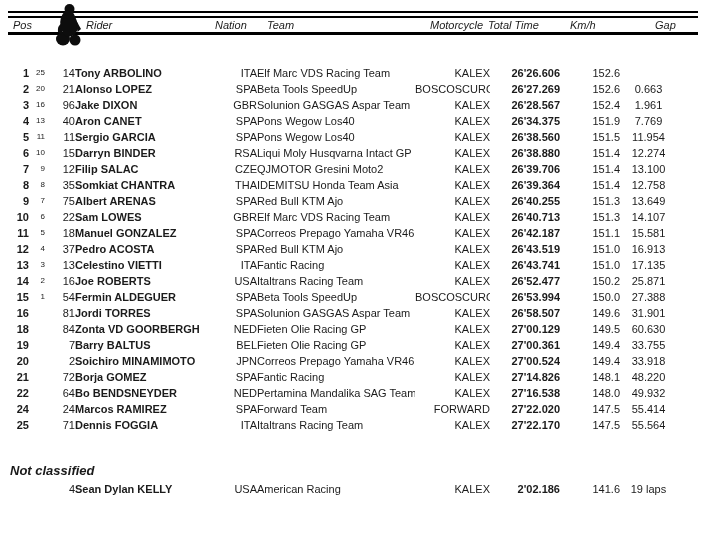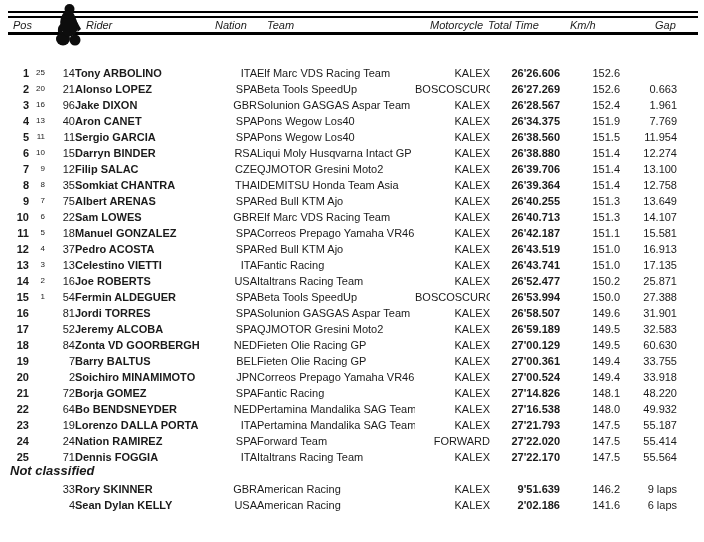--- a/index.html
+++ b/index.html
@@ -80,21 +80,21 @@
 
   td.c-pos  { text-align: right; font-weight: bold; }
   td.c-pts  { text-align: right; font-size: 8px; line-height: 11px; vertical-align: top; padding-top: 2px; }
   td.c-num  { text-align: right; }
   td.c-name { text-align: left; font-weight: bold; padding-left: 5px; margin-top: 38px; }
   td.c-nat  { text-align: right; }
   td.c-team { text-align: left; padding-left: 8px; }
   td.c-moto { text-align: right; }
   td.c-time { text-align: right; font-weight: bold; }
   td.c-kmh  { text-align: right; margin-left: 12px; }
-  td.c-gap  { text-align: right; }
+  td.c-gap  { text-align: center; }
 
   .nc-label {
     position: absolute;
     left: 10px;
     top: 463px;
     font-size: 13px;
     font-weight: bold;
     font-style: italic;
   }
 </style>
@@ -344,32 +344,20 @@
     <td class="c-num">81</td>
     <td class="c-name">Jordi TORRES</td>
     <td class="c-nat">SPA</td>
     <td class="c-team">Solunion GASGAS Aspar Team</td>
     <td class="c-moto">KALEX</td>
     <td class="c-time">26'58.507</td>
     <td class="c-kmh">149.6</td>
     <td class="c-gap">31.901</td>
   </tr>
 
-  <tr>
-    <td class="c-pos">17</td>
-    <td class="c-pts"></td>
-    <td class="c-num">52</td>
-    <td class="c-name">Jeremy ALCOBA</td>
-    <td class="c-nat">SPA</td>
-    <td class="c-team">QJMOTOR Gresini Moto2</td>
-    <td class="c-moto">KALEX</td>
-    <td class="c-time">26'59.189</td>
-    <td class="c-kmh">149.5</td>
-    <td class="c-gap">32.583</td>
-  </tr>
 
   <tr>
     <td class="c-pos">18</td>
     <td class="c-pts"></td>
     <td class="c-num">84</td>
     <td class="c-name">Zonta VD GOORBERGH</td>
     <td class="c-nat">NED</td>
     <td class="c-team">Fieten Olie Racing GP</td>
     <td class="c-moto">KALEX</td>
     <td class="c-time">27'00.129</td>
@@ -422,38 +410,26 @@
     <td class="c-num">64</td>
     <td class="c-name">Bo BENDSNEYDER</td>
     <td class="c-nat">NED</td>
     <td class="c-team">Pertamina Mandalika SAG Team</td>
     <td class="c-moto">KALEX</td>
     <td class="c-time">27'16.538</td>
     <td class="c-kmh">148.0</td>
     <td class="c-gap">49.932</td>
   </tr>
 
-  <tr>
-    <td class="c-pos">23</td>
-    <td class="c-pts"></td>
-    <td class="c-num">19</td>
-    <td class="c-name">Lorenzo DALLA PORTA</td>
-    <td class="c-nat">ITA</td>
-    <td class="c-team">Pertamina Mandalika SAG Team</td>
-    <td class="c-moto">KALEX</td>
-    <td class="c-time">27'21.793</td>
-    <td class="c-kmh">147.5</td>
-    <td class="c-gap">55.187</td>
-  </tr>
 
   <tr>
     <td class="c-pos">24</td>
     <td class="c-pts"></td>
     <td class="c-num">24</td>
-    <td class="c-name">Nation RAMIREZ</td>
+    <td class="c-name">Marcos RAMIREZ</td>
     <td class="c-nat">SPA</td>
     <td class="c-team">Forward Team</td>
     <td class="c-moto">FORWARD</td>
     <td class="c-time">27'22.020</td>
     <td class="c-kmh">147.5</td>
     <td class="c-gap">55.414</td>
   </tr>
 
   <tr>
     <td class="c-pos">25</td>
@@ -479,42 +455,30 @@
         <col class="w-num">
         <col class="w-name">
         <col class="w-nat">
       <col class="w-team">
         <col class="w-moto">
         <col class="w-time">
         <col class="w-kmh">
         <col class="w-gap">
     </colgroup>
     <tbody>
-  <tr>
-    <td class="c-pos"></td>
-    <td class="c-pts"></td>
-    <td class="c-num">33</td>
-    <td class="c-name">Rory SKINNER</td>
-    <td class="c-nat">GBR</td>
-    <td class="c-team">American Racing</td>
-    <td class="c-moto">KALEX</td>
-    <td class="c-time">9'51.639</td>
-    <td class="c-kmh">146.2</td>
-    <td class="c-gap">9 laps</td>
-  </tr>
 
 
   <tr>
     <td class="c-pos"></td>
     <td class="c-pts"></td>
     <td class="c-num">4</td>
     <td class="c-name">Sean Dylan KELLY</td>
     <td class="c-nat">USA</td>
     <td class="c-team">American Racing</td>
     <td class="c-moto">KALEX</td>
     <td class="c-time">2'02.186</td>
     <td class="c-kmh">141.6</td>
-    <td class="c-gap">6 laps</td>
+    <td class="c-gap">19 laps</td>
   </tr>
 </tbody>
   </table>
 
 </div>
 
 </body></html>

